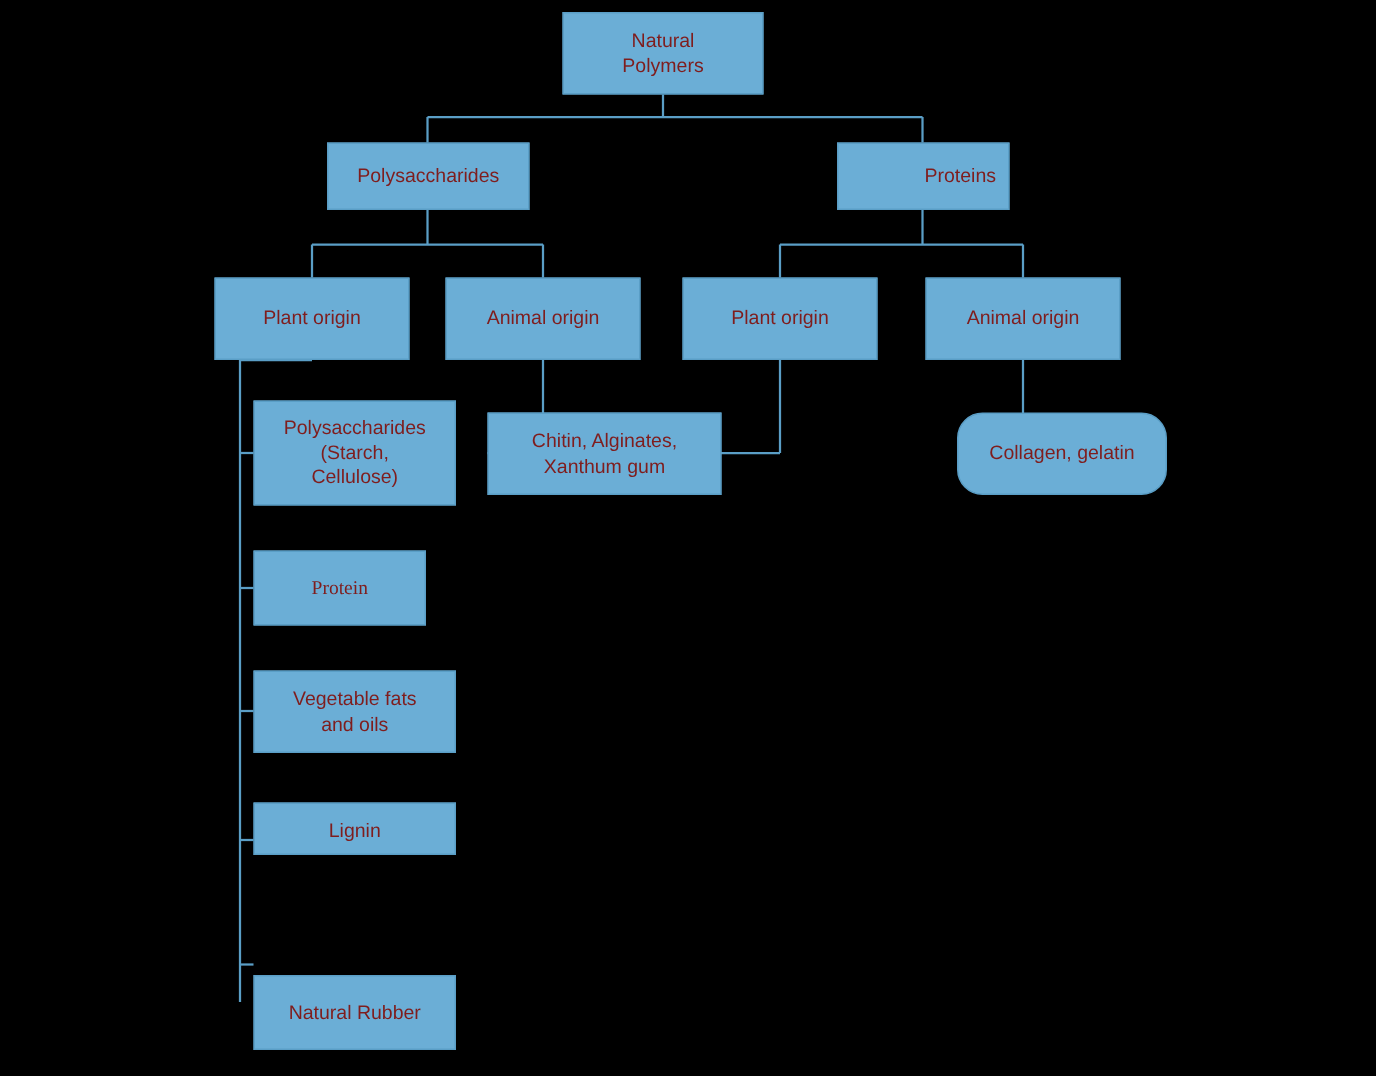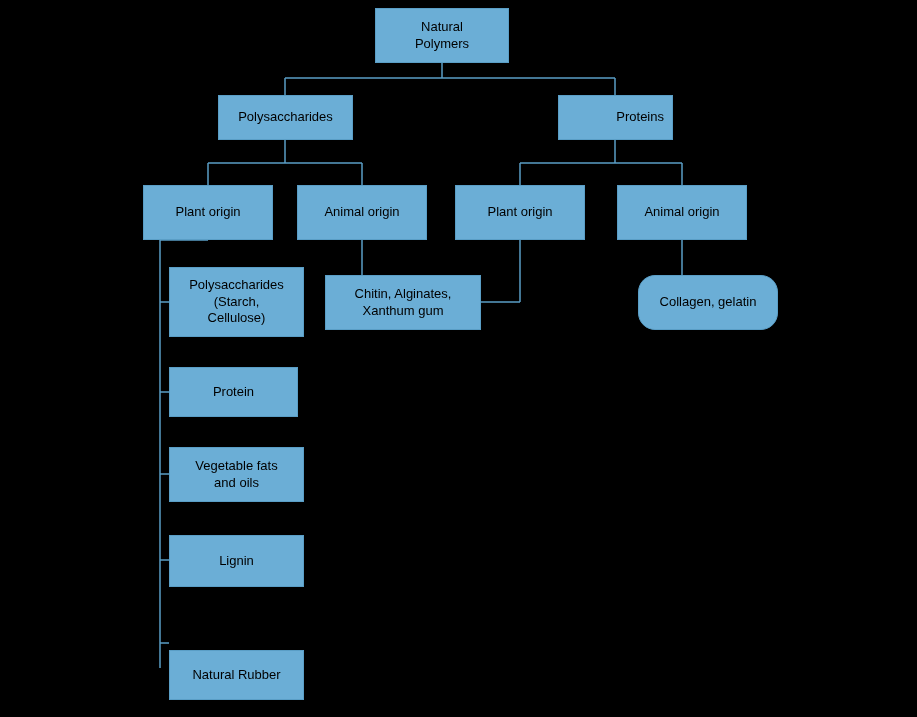--- a/index.html
+++ b/index.html
@@ -20,21 +20,21 @@
       position: absolute;
       top: 0; left: 0;
       width: 917px;
       height: 717px;
       pointer-events: none;
     }
     .node {
       position: absolute;
       background: #6baed6;
       border: 1.5px solid #5a9ec6;
-      color: #000000;
+      color: #7f1d1d;
       display: flex;
       align-items: center;
       justify-content: center;
       text-align: center;
       padding: 6px 8px;
       line-height: 1.3;
     }
   </style>
 </head>
 <body>
@@ -110,26 +110,26 @@
 Cellulose)</span>
   </div>
   <div class="node" style="left:325px;top:275px;width:156px;height:55px;">
     <span style="white-space:pre-line;">Chitin, Alginates,
 Xanthum gum</span>
   </div>
   <div class="node" style="left:638px;top:275px;width:140px;height:55px;border-radius:17px;">
     <span>Collagen, gelatin</span>
   </div>
 
-  <div class="node" style="left:169px;top:367px;width:129px;height:50px;">
+  <div class="node" style="left:169px;top:367px;width:115px;height:50px;font-family:Liberation Serif, serif;">
     <span>Protein</span>
   </div>
   <div class="node" style="left:169px;top:447px;width:135px;height:55px;">
     <span style="white-space:pre-line;">Vegetable fats
 and oils</span>
   </div>
-  <div class="node" style="left:169px;top:535px;width:135px;height:52px;">
+  <div class="node" style="left:169px;top:535px;width:135px;height:35px;align-items:flex-end;">
     <span>Lignin</span>
   </div>
   <div class="node" style="left:169px;top:618px;width:135px;height:50px;margin-top:32px;">
     <span>Natural Rubber</span>
   </div>
 </div>
 
 </body></html>

